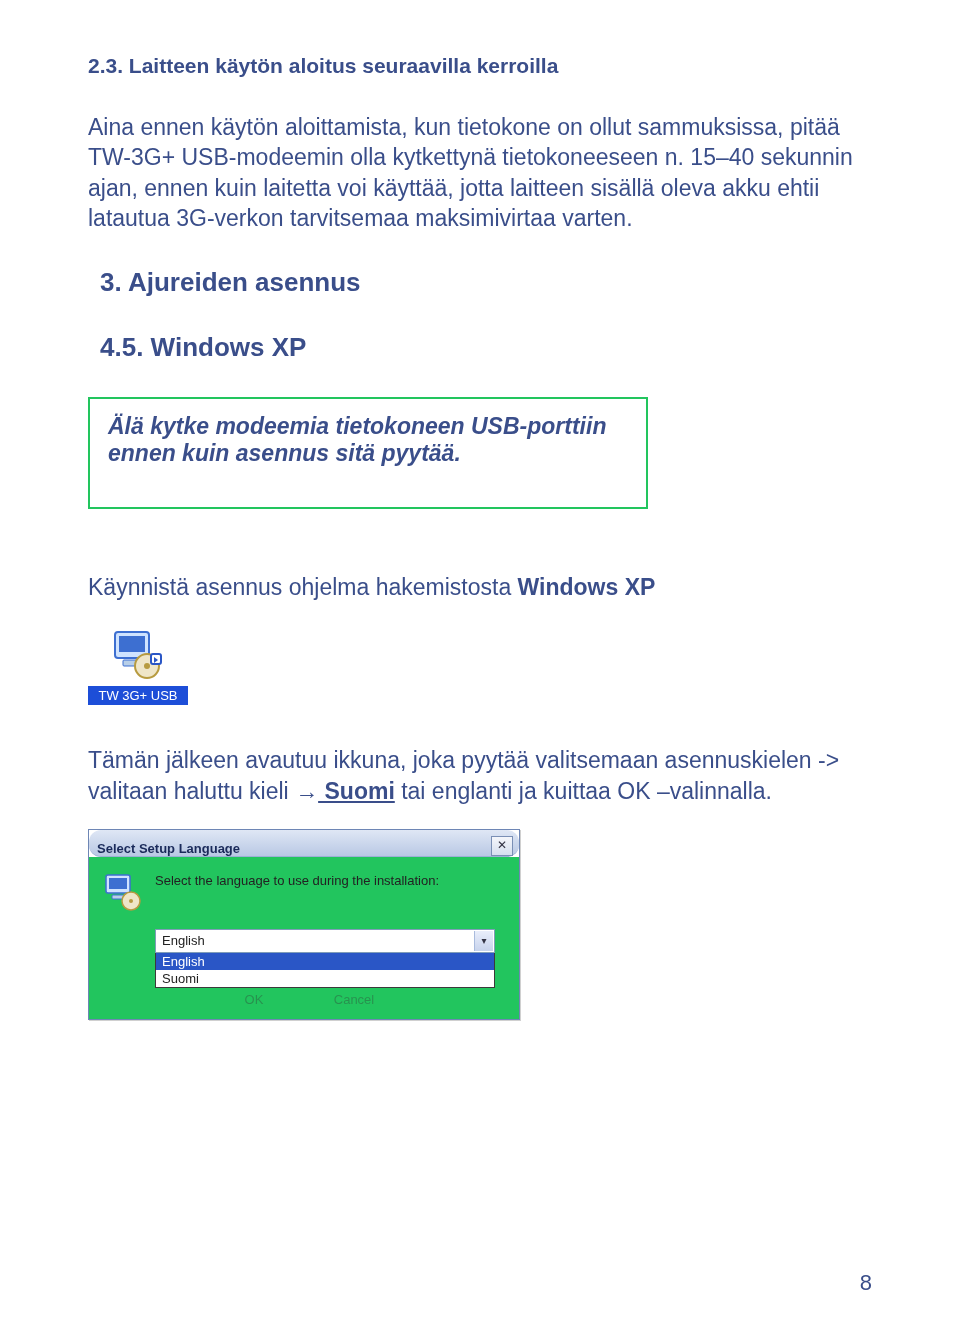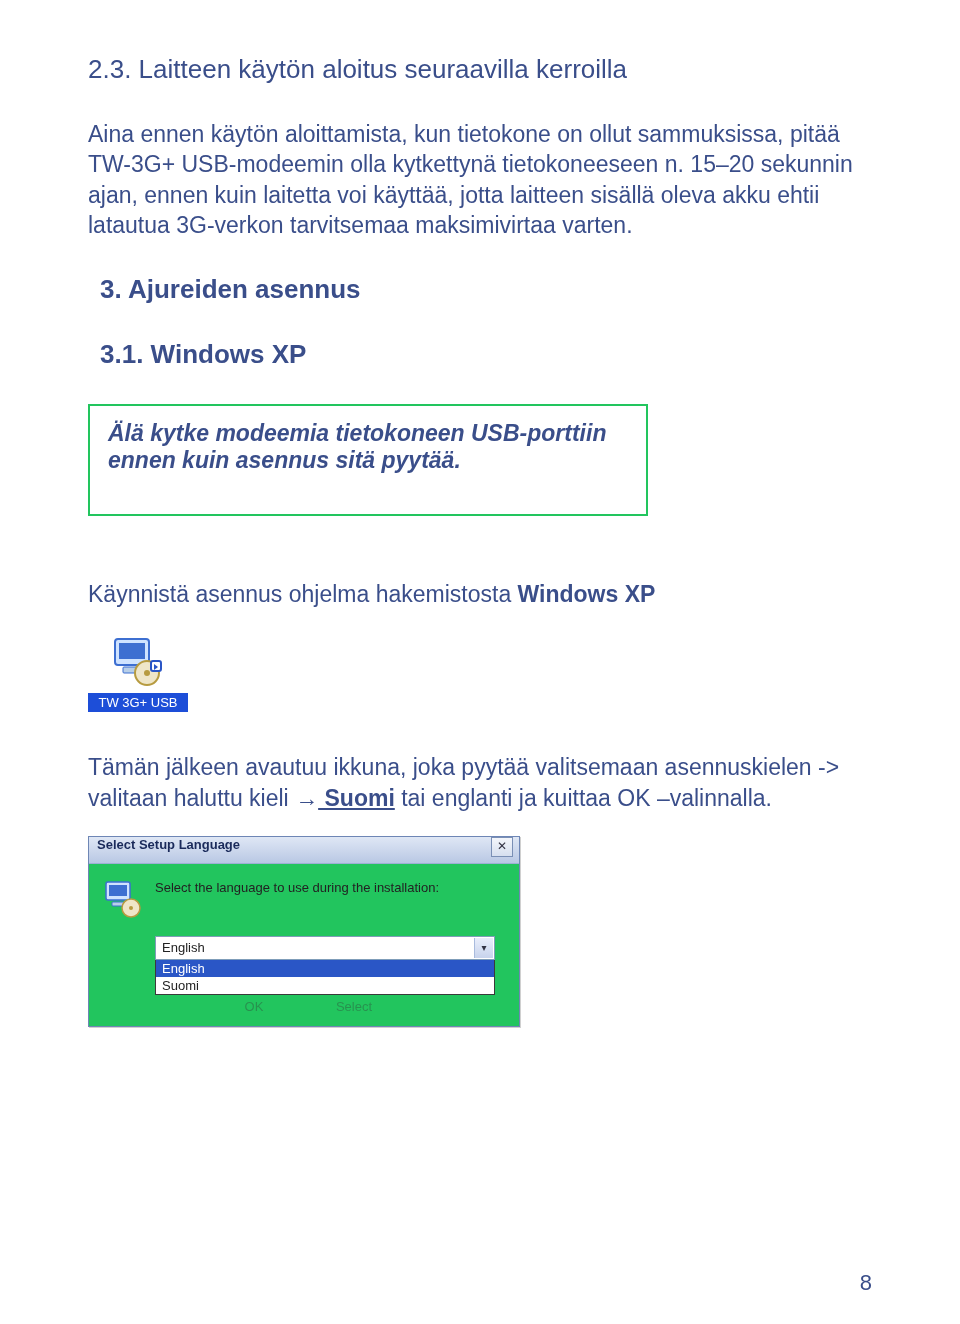--- a/index.html
+++ b/index.html
@@ -10,22 +10,22 @@
   color: #3a4e8a;
 }
 .page {
   width: 960px;
   height: 1324px;
   padding: 54px 88px 40px 88px;
   box-sizing: border-box;
   position: relative;
 }
 .h3 {
-  font-size: 26px;
-  font-weight: normal;
+  font-size: 21px;
+  font-weight: bold;
   color: #3a4e8a;
   margin: 0 0 34px 0;
 }
 .h2 {
   font-size: 26px;
   font-weight: bold;
   margin: 34px 0 34px 12px;
 }
 p.body {
   font-size: 23px;
@@ -88,22 +88,23 @@
   border: 1px solid #6e86b5;
   box-shadow: 1px 1px 0 #d0d0d0;
   font-family: Tahoma, Arial, sans-serif;
   color: #222;
 }
 .titlebar {
   height: 26px;
   background: linear-gradient(to bottom, #dfe7f5, #b9c8e4);
   border-bottom: 1px solid #9cb0d5;
   display: flex;
-  align-items: flex-start;
+  align-items: flex-end;
   padding: 0 6px 0 8px;
+  border-radius: 12px;
 }
 .titlebar .ttext {
   font-size: 13px;
   font-weight: bold;
   color: #1a2a5a;
   flex: 1;
 }
 .titlebar .xbtn {
   width: 20px;
   height: 18px;
@@ -187,25 +188,25 @@
 }
 
 </style>
 </head>
 <body>
 
 <div class="page">
 
   <div class="h3">2.3. Laitteen käytön aloitus seuraavilla kerroilla</div>
 
-  <p class="body">Aina ennen käytön aloittamista, kun tietokone on ollut sammuksissa, pitää TW-3G+ USB-modeemin olla kytkettynä tietokoneeseen n. 15–20 sekunnin ajan, ennen kuin laitetta voi käyttää, jotta laitteen sisällä oleva akku ehtii latautua 3G-verkon tarvitsemaa maksimivirtaa varten.</p>
+  <p class="body">Aina ennen käytön aloittamista, kun tietokone on ollut sammuksissa, pitää TW-3G+ USB-modeemin olla kytkettynä tietokoneeseen n. 15–40 sekunnin ajan, ennen kuin laitetta voi käyttää, jotta laitteen sisällä oleva akku ehtii latautua 3G-verkon tarvitsemaa maksimivirtaa varten.</p>
 
   <div class="h2">3. Ajureiden asennus</div>
 
-  <div class="h2">3.1. Windows XP</div>
+  <div class="h2">4.5. Windows XP</div>
 
   <div class="callout">
     <span>Älä kytke modeemia tietokoneen USB-porttiin ennen kuin asennus sitä pyytää.</span>
   </div>
 
   <p class="step">
     <br>
     <span>Käynnistä asennus ohjelma hakemistosta </span><span class="bold">Windows XP</span>
   </p>
 
@@ -253,20 +254,20 @@
           <div class="dd">▾</div>
         </div>
         <div class="combo-list">
           <div class="opt sel">English</div>
           <div class="opt">Suomi</div>
         </div>
       </div>
 
       <div class="btnrow">
         <div class="btn">OK</div>
-        <div class="btn">Select</div>
+        <div class="btn">Cancel</div>
       </div>
     </div>
   </div>
 
   <div class="pagenum">8</div>
 
 </div>
 
 </body></html>

